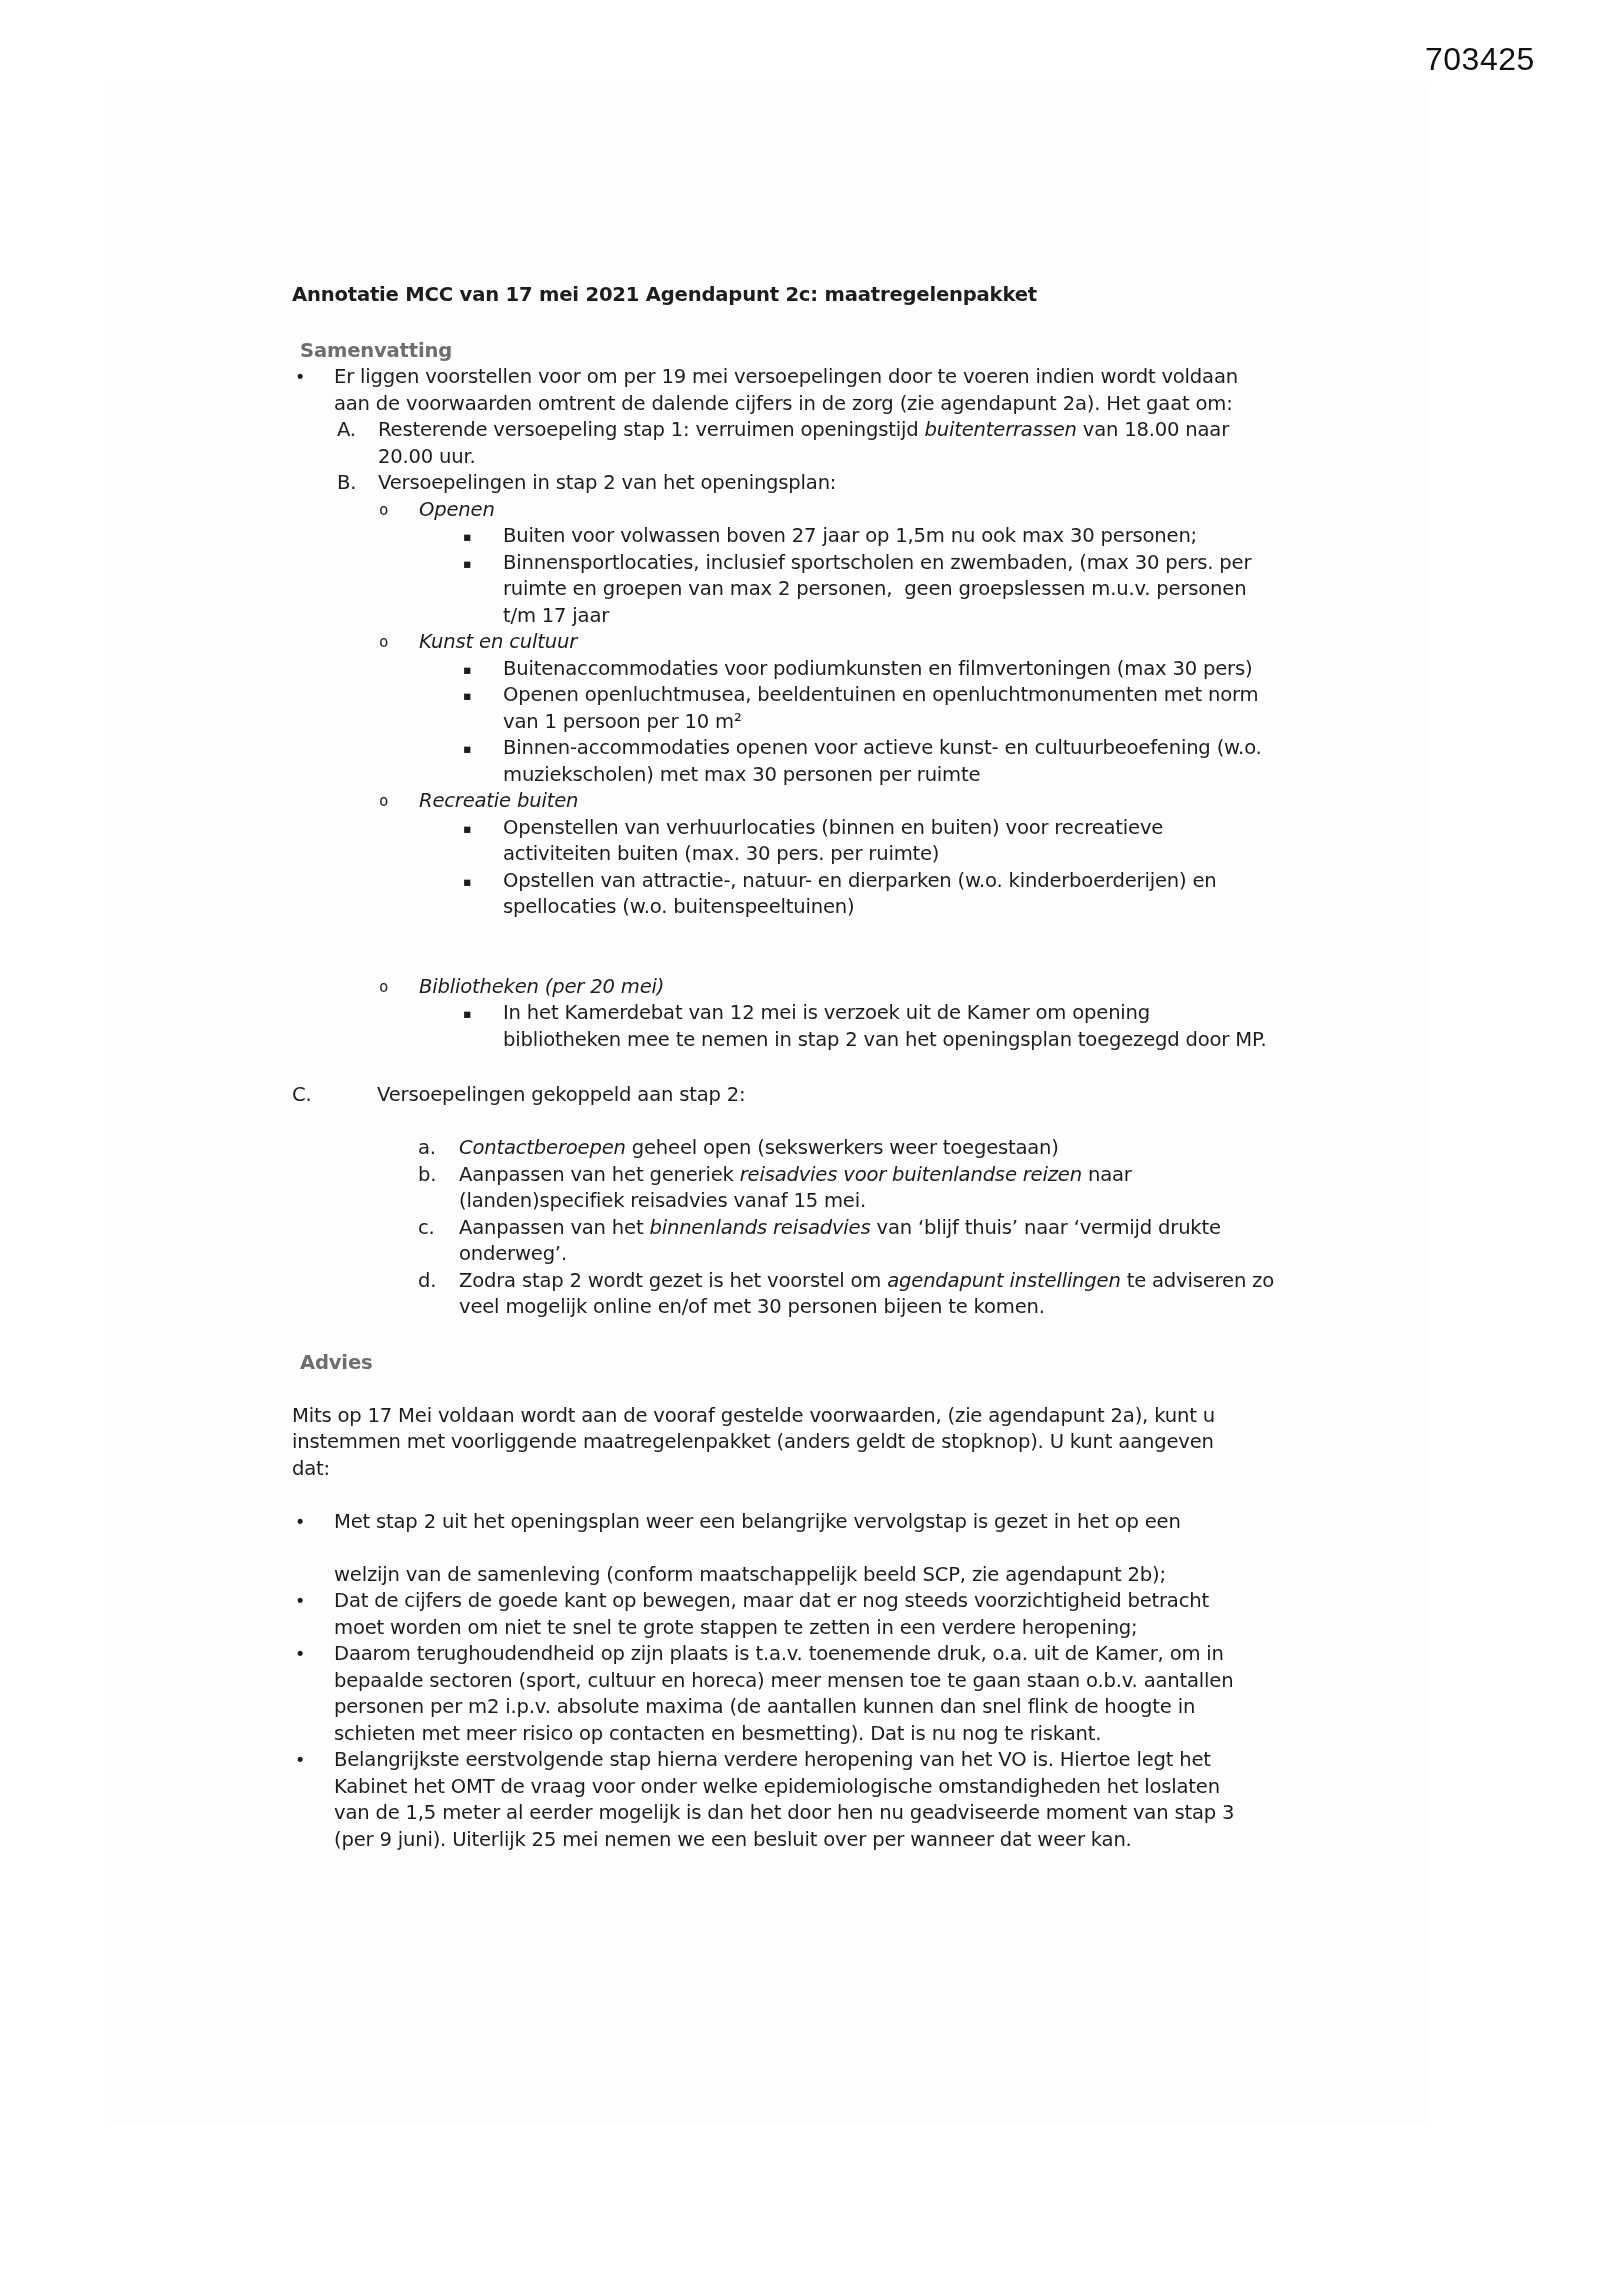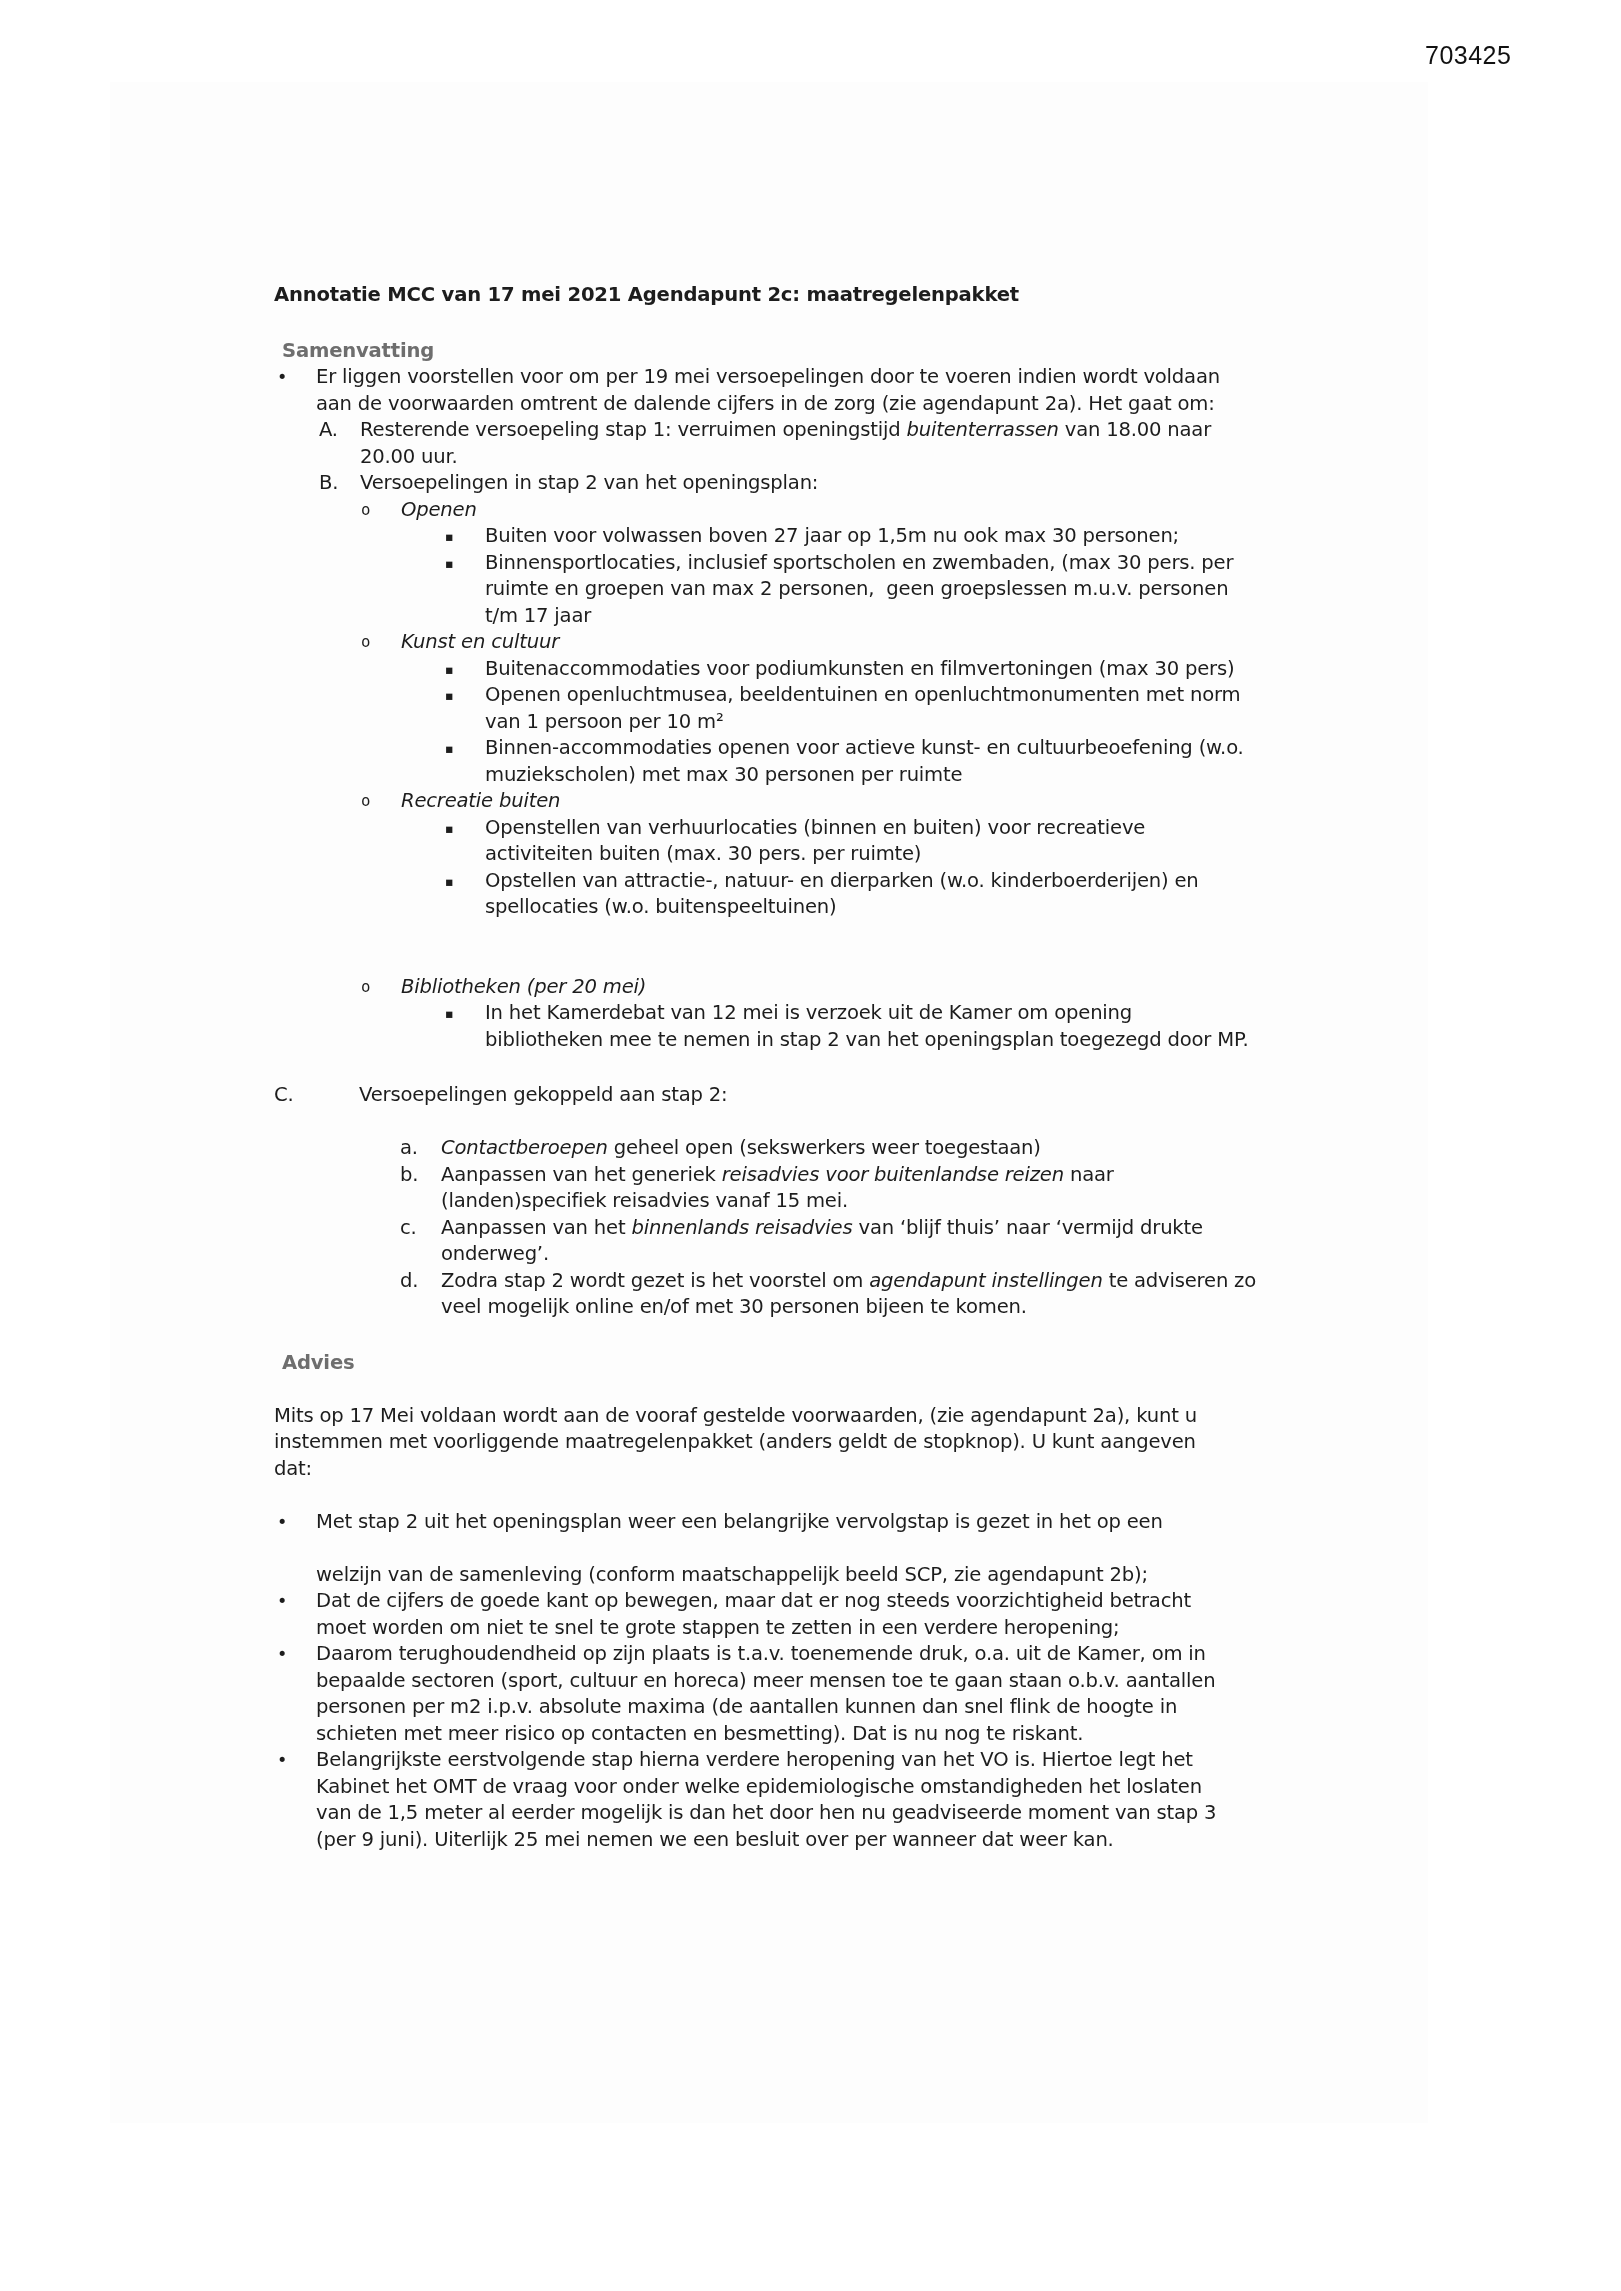--- a/index.html
+++ b/index.html
@@ -12,25 +12,25 @@
     color:#1d1d1d;
   }
   .scan-area {
     position:absolute; left:110px; top:82px;
     width:1318px; height:2041px;
     background:#fdfdfd;
   }
   .doc-number {
     position:absolute; top:41px; left:1425px;
     font-family:"Liberation Sans", sans-serif;
-    font-size:25px; color:#111;
+    font-size:32px; color:#111;
     letter-spacing:0.5px;
   }
   .content {
-    position:absolute; left:274px; top:282px; width:1117px;
+    position:absolute; left:292px; top:282px; width:1117px;
     font-size:19.6px; line-height:26.5px; letter-spacing:-0.2px;
   }
   .block { position:relative; }
   .marker { position:absolute; top:0; }
 
   .lvl-title  { font-weight:700; }
   .lvl-gray   { font-weight:700; color:#6e6e6e;margin-left:8px; }
   .lvl-para   { padding-left:0; }
 
   .lvl-bullet { padding-left:42px; }

